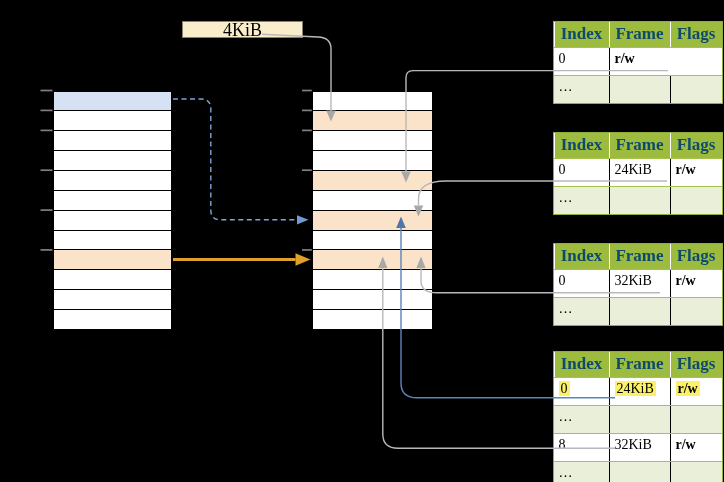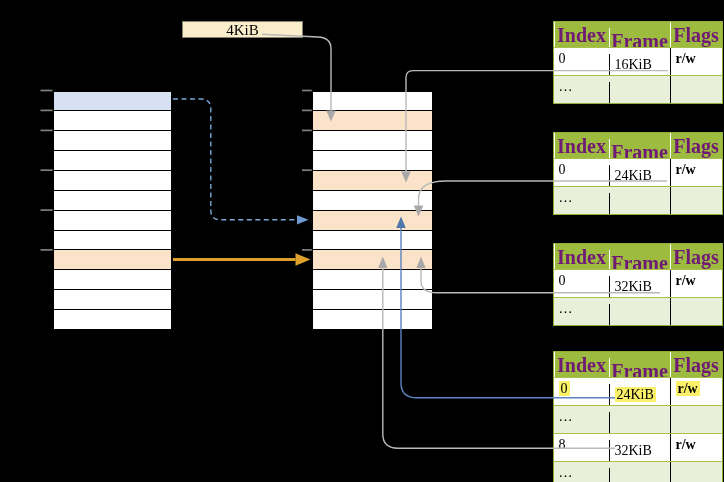--- a/index.html
+++ b/index.html
@@ -21,42 +21,42 @@
   .memrow { flex:1 1 0; background:#fff; border-top:1px solid #000; }
   .memrow:first-child { border-top:none; }
   .memrow.blue   { background:var(--c-blue-row,#d6e2f4); }
   .memrow.orange { background:var(--c-orange-row,#fbe3c9); }
 
   
   #frame-size-box {
     position:absolute; left:182.3px; top:21.4px; width:120.5px; height:16.8px;
     box-sizing:border-box; background:var(--c-label-box,#faedcb);
     border:1px solid #84816e; text-align:center;
-    font-size:15px; line-height:16px; color:#000;
+    font-size:18px; line-height:16px; color:#000;
   }
 
   
   .ptable {
     position:absolute; left:552.5px; width:170px; box-sizing:border-box;
     border:1.5px solid var(--c-table-border,#8fae3c); background:#fff;
   }
   .pt-row { display:flex; height:27px; border-top:1.5px solid #a6c14c; }
   .pt-row.header { height:25px; border-top:none; background:var(--c-table-header,#9cbb3f); }
   .pt-row.alt { background:var(--c-table-alt-row,#e9efd9); }
   .pt-cell {
     box-sizing:border-box; overflow:hidden; white-space:nowrap;
     padding:3px 0 0 5px; font-size:14px; color:#000;
     border-left:1px solid #000;
   }
   .pt-cell:first-child { border-left:none; }
   .pt-row.header .pt-cell {
-    border-left:1px solid #fff; color:#701a75; font-weight:bold;
-    font-size:20px; text-align:center; padding:2px 0 0 0;
-  }
-  .pt-c0 { width:55px; } .pt-c1 { width:61px;margin-top:6px; } .pt-c2 { width:51px; flex:1;font-weight:bold; }
+    border-left:1px solid #fff; color:#0c4a6e; font-weight:bold;
+    font-size:17px; text-align:center; padding:2px 0 0 0;
+  }
+  .pt-c0 { width:55px; } .pt-c1 { width:61px; } .pt-c2 { width:51px; flex:1;font-weight:bold; }
   .hl { background:var(--c-highlight,#fbf169); padding:0 2px; }
 
   svg.overlay { position:absolute; left:0; top:0; pointer-events:none; }
   .gray-line   { fill:none; stroke:var(--c-arrow-gray,#b9b9b9); stroke-width:1.4; }
   .gray-head   { fill:#a8a8a8; stroke:none; }
   .blue-line   { fill:none; stroke:var(--c-arrow-blue,#5b84c0); stroke-width:1.4; }
   .blue-head   { fill:#4f76ab; stroke:none; }
   .bdash-line  { fill:none; stroke:var(--c-arrow-blue-dashed,#7ca5d9); stroke-width:1.4; stroke-dasharray:5,3.5; }
   .bdash-head  { fill:#6f9ad2; stroke:none; }
   .orange-line { fill:none; stroke:var(--c-arrow-orange,#dea02a); stroke-width:2.8; }
@@ -102,21 +102,20 @@
 
   <div id="ptables">
       <div class="ptable" style="top: 20.7px;">
         <div class="pt-row header">
           <div class="pt-cell pt-c0">Index</div>
           <div class="pt-cell pt-c1">Frame</div>
           <div class="pt-cell pt-c2">Flags</div>
         </div>
         <div class="pt-row">
           <div class="pt-cell pt-c0">0</div>
-          <div class="pt-cell pt-c1">16KiB</div>
           <div class="pt-cell pt-c2">r/w</div>
         </div>
         <div class="pt-row alt">
           <div class="pt-cell pt-c0">…</div>
           <div class="pt-cell pt-c1"></div>
           <div class="pt-cell pt-c2"></div>
         </div>
       </div>
       <div class="ptable" style="top: 131.7px;">
         <div class="pt-row header">

